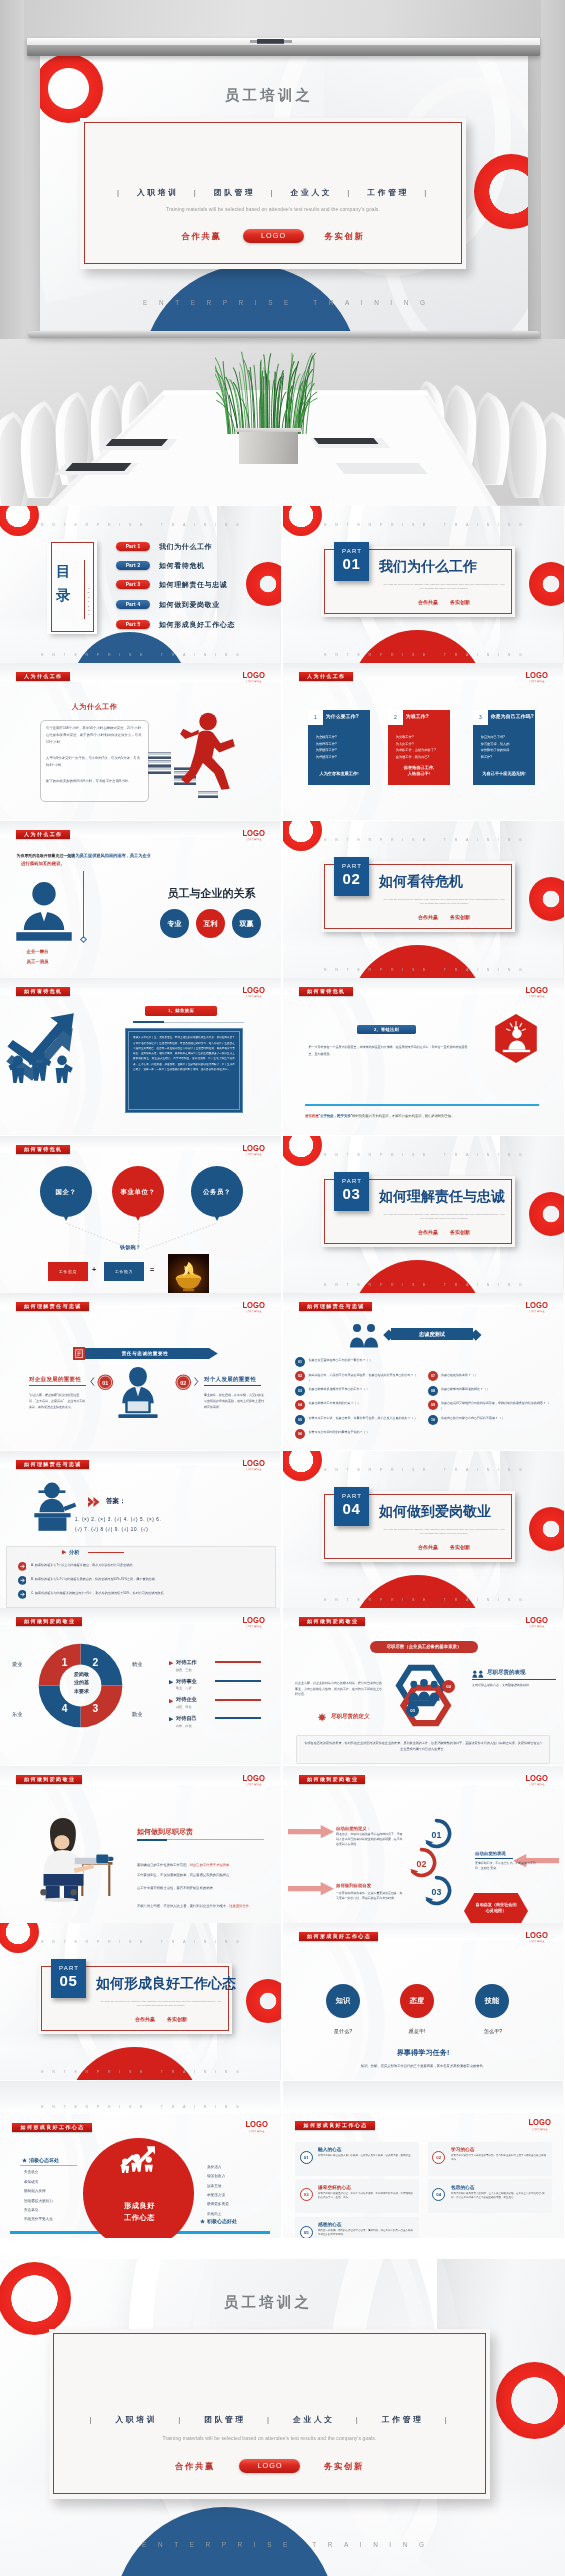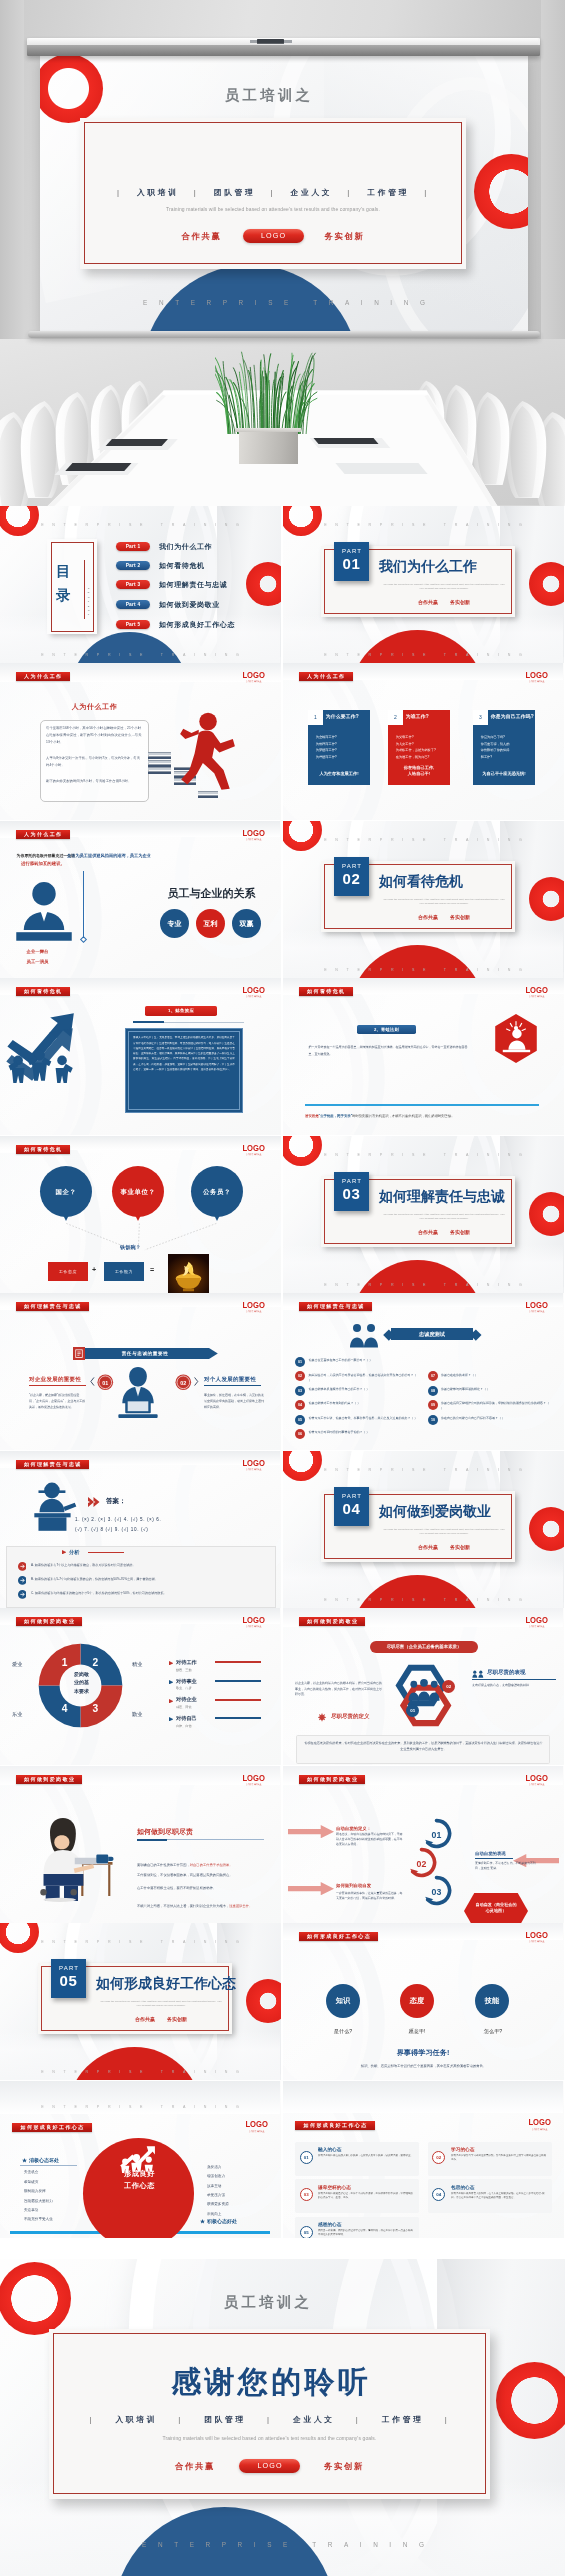--- a/index.html
+++ b/index.html
@@ -1269,21 +1269,21 @@
           <i class="w4"></i>
         </div>
         <div style="position:absolute;left:0;top:0;width:280px;height:33px;background:linear-gradient(180deg,#eceef0 0%,#f7f8f9 60%,#fff 100%);"></div>
         <div class="entl" style="left:0px;top:24px;width:280px;text-align:center;">ENTERPRISE TRAINING</div>
         <div class="tag" style="left:12px;top:42px;">如何形成良好工作心态</div>
         <div class="logo" style="right:11.6px;top:40px;">
           <div class="lg">LOGO</div>
           <div class="sb">公司标志·请在此处</div>
         </div>
         <div style="position:absolute;left:83px;top:57px;width:111px;height:111px;border-radius:50%;background:#d0211a;z-index:3;"></div>
-        <div style="position:absolute;left:105px;top:87px;width:69px;height:25.4px;z-index:6;">
+        <div style="position:absolute;left:105px;top:119px;width:69px;height:25.4px;z-index:6;">
           <div style="text-align:center;font-size:7.2px;font-weight:bold;color:#fff;line-height:12px;letter-spacing:0.6px;">形成良好</div>
           <div style="text-align:center;font-size:7.2px;font-weight:bold;color:#fff;line-height:12px;letter-spacing:0.6px;">工作心态</div>
         </div>
         <svg viewBox="0 0 80 60" style="position:absolute;left:117px;top:61px;width:41px;height:31px;z-index:5;fill:#fff;">
           <path d="M6 46L30 24l12 12L66 12l6 4-30 30-12-12-18 16z"></path>
           <path d="M58 8h16v16l-5-6-6 6z"></path>
           <circle cx="16" cy="38" r="6"></circle>
           <circle cx="38" cy="30" r="7"></circle>
           <circle cx="62" cy="34" r="6"></circle>
           <path d="M8 46h16l-2 14h-4l-2-8-2 8h-4z"></path>
@@ -1358,21 +1358,20 @@
           <i class="eh4"></i>
           <i class="eh5"></i>
           <i class="eh6"></i>
     </div>
     <div class="rng" style="left:-2.2px;top:2.8px;width:73px;height:73px;background:radial-gradient(circle at 50% 50%,rgba(0,0,0,0) 23px,#ef2a22 23.5px,#d81c16 100%);z-index:3;"></div>
     <div class="rng" style="left:496px;top:103px;width:77px;height:77px;background:radial-gradient(circle at 50% 50%,rgba(0,0,0,0) 23px,#ef2a22 23.5px,#d81c16 100%);z-index:3;"></div>
     <div style="position:absolute;left:113px;top:248px;width:223px;height:138px;background:#2b5c8f;border-radius:112px 112px 0 0;z-index:1;"></div>
     <div class="h-toptitle" style="width:566px;left:-16.6px;top:34px;">员工培训之</div>
     <div class="h-card" style="left:49px;top:70px;width:441px;height:170px;">
       <div class="h-card-in"></div>
-      <div class="h-title">感谢您的聆听</div>
       <div class="h-kw" style="top:86px;">
         <i>|</i><span>入职培训</span><i>|</i><span>团队管理</span><i>|</i><span>企业人文</span><i>|</i><span>工作管理</span><i>|</i>
       </div>
       <div class="h-en" style="top:106px;">Training materials will be selected based on attendee's test results and the company's goals.</div>
       <div class="h-bot" style="top:130px;">
         <b>合作共赢</b><span class="h-logo">LOGO</span><b>务实创新</b>
       </div>
     </div>
     <div class="h-ent" style="width:566px;bottom:28px;">ENTERPRISE TRAINING</div>
   </div>

